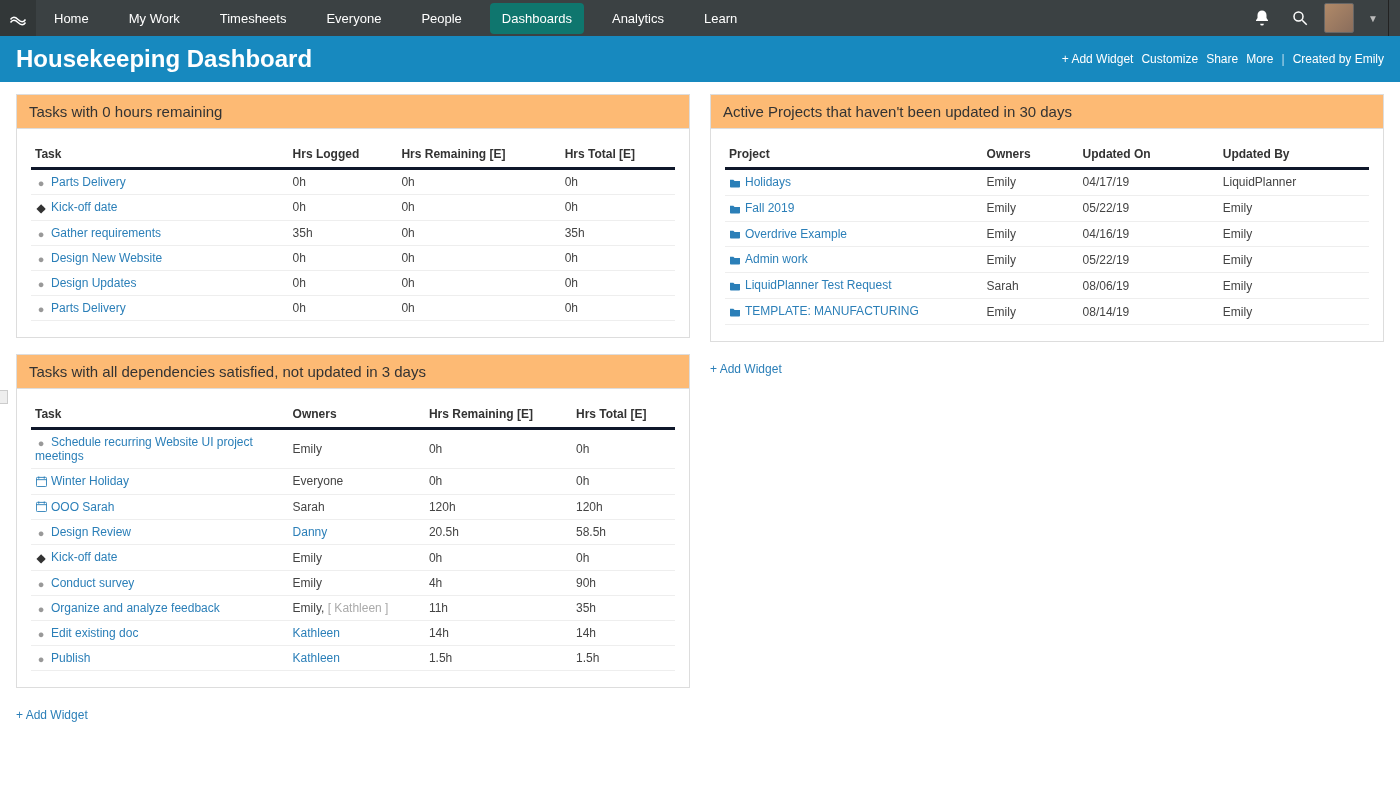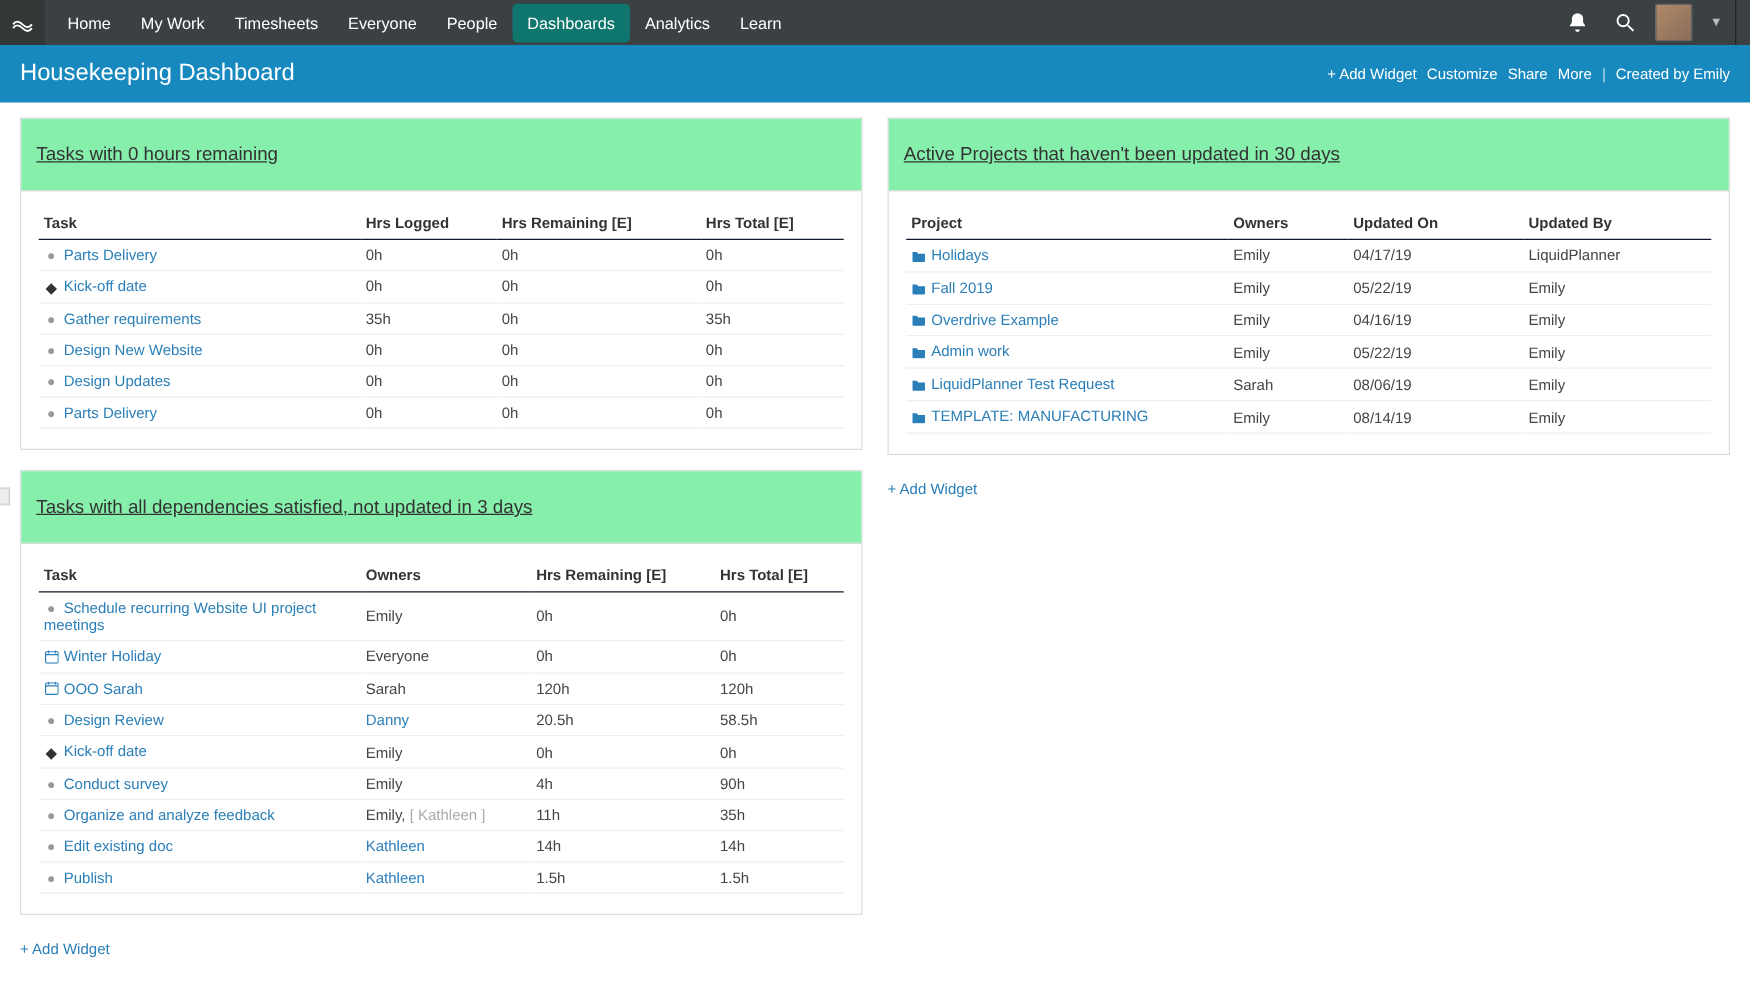--- a/index.html
+++ b/index.html
@@ -3,44 +3,44 @@
 <meta charset="utf-8">
 <style>
   * { margin: 0; padding: 0; box-sizing: border-box; }
   body { font-family: Arial, Helvetica, sans-serif; font-size: 12px; background: #fff; color: #333; }
   .topnav {
     background: #3b4143; height: 36px; display: flex; align-items: center;
     padding: 0 0 0 0; color: #ddd;
   }
   .logo-box { width: 36px; height: 36px; background: #323738; display: flex; align-items: center; justify-content: center; cursor: pointer; }
   .logo-box svg { width: 18px; height: 18px; }
-  .nav-items { display: flex; gap: 0; margin-left: 6px; text-align: center; }
+  .nav-items { display: flex; gap: 16px; margin-left: 6px; text-align: center; }
   .nav-item { padding: 8px 12px; cursor: pointer; color: #fff; border-radius: 4px; font-size: 13px; }
   .nav-item.active { background: #0f766e; }
   .nav-right { margin-left: auto; display: flex; align-items: center; gap: 10px; padding-right: 6px; }
   .icon-btn { width: 28px; height: 28px; display: flex; align-items: center; justify-content: center; cursor: pointer; }
   .avatar { width: 30px; height: 30px; background: linear-gradient(135deg,#b08968,#8a6d5c); border: 1px solid #666; border-radius: 2px; cursor: pointer; }
   .caret { color: #bbb; font-size: 10px; cursor: pointer; padding: 0 4px; }
   .right-rail { width: 12px; height: 36px; background: #3b4143; border-left: 1px solid #222; }
 
   .titlebar { background: #1789bf; color: #fff; height: 46px; display: flex; align-items: center; padding: 0 16px; }
-  .titlebar h1 { font-size: 19px; font-weight: normal; }
+  .titlebar h1 { font-size: 24px; font-weight: bold; }
   .titlebar-actions { margin-left: auto; display: flex; align-items: center; gap: 8px; font-size: 12px; }
   .titlebar-actions span { cursor: pointer; }
   .titlebar-actions .divider { opacity: .7; }
 
   .content { display: flex; gap: 20px; padding: 12px 16px; }
   .col { flex: 1; }
 
   .widget { border: 1px solid #ddd; background: #fff; margin-bottom: 16px; }
-  .widget-header { background: #86efac; border-bottom: 1px solid #ddd; padding: 20px 12px; font-size: 15px; color: #333; text-decoration: underline; }
+  .widget-header { background: #fdba74; border-bottom: 1px solid #ddd; padding: 8px 12px; font-size: 15px; color: #333; }
   .widget-body { padding: 12px 14px 16px; }
 
   table.data { width: 100%; border-collapse: collapse; font-size: 12px; }
-  table.data th { text-align: left; font-weight: bold; color: #333; padding: 6px 4px; border-bottom: 1px solid #0f172a; }
+  table.data th { text-align: left; font-weight: bold; color: #333; padding: 6px 4px; border-bottom: 3px solid #0f172a; }
   table.data td { padding: 5px 4px; border-bottom: 1px solid #eee; color: #444; }
   table.data td.link { color: #2b7fb8; cursor: pointer; }
   table.data td.owner-link { color: #2b7fb8; cursor: pointer; }
   .row-icon { display: inline-block; width: 12px; text-align: center; margin-right: 4px; vertical-align: middle; }
   .dot-icon { color: #999; font-size: 11px; }
   .diamond-icon { color: #333; font-size: 12px; }
   .cal-icon svg { width: 11px; height: 11px; vertical-align: -1px; }
   .folder-icon svg { width: 12px; height: 10px; vertical-align: -1px; }
   .muted { color: #aaa; }
 

